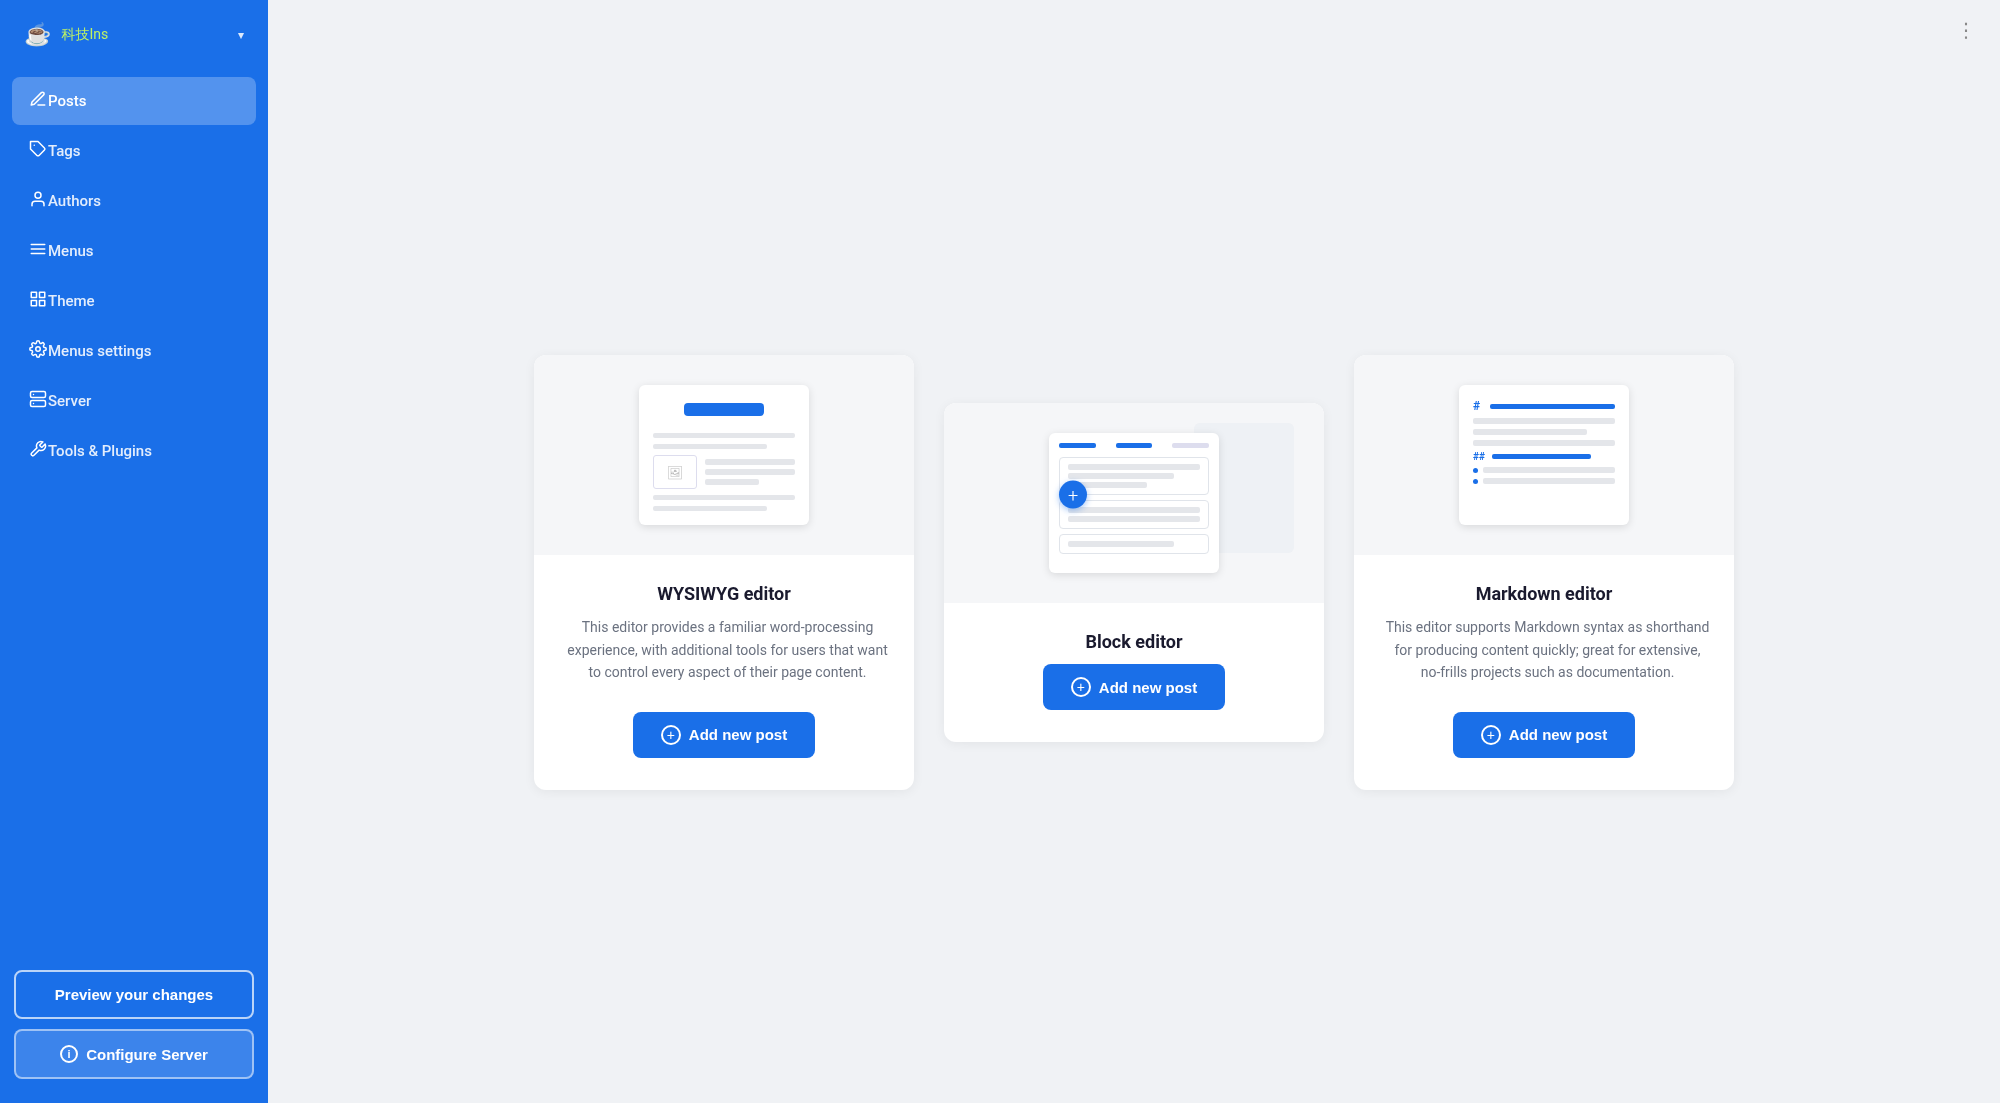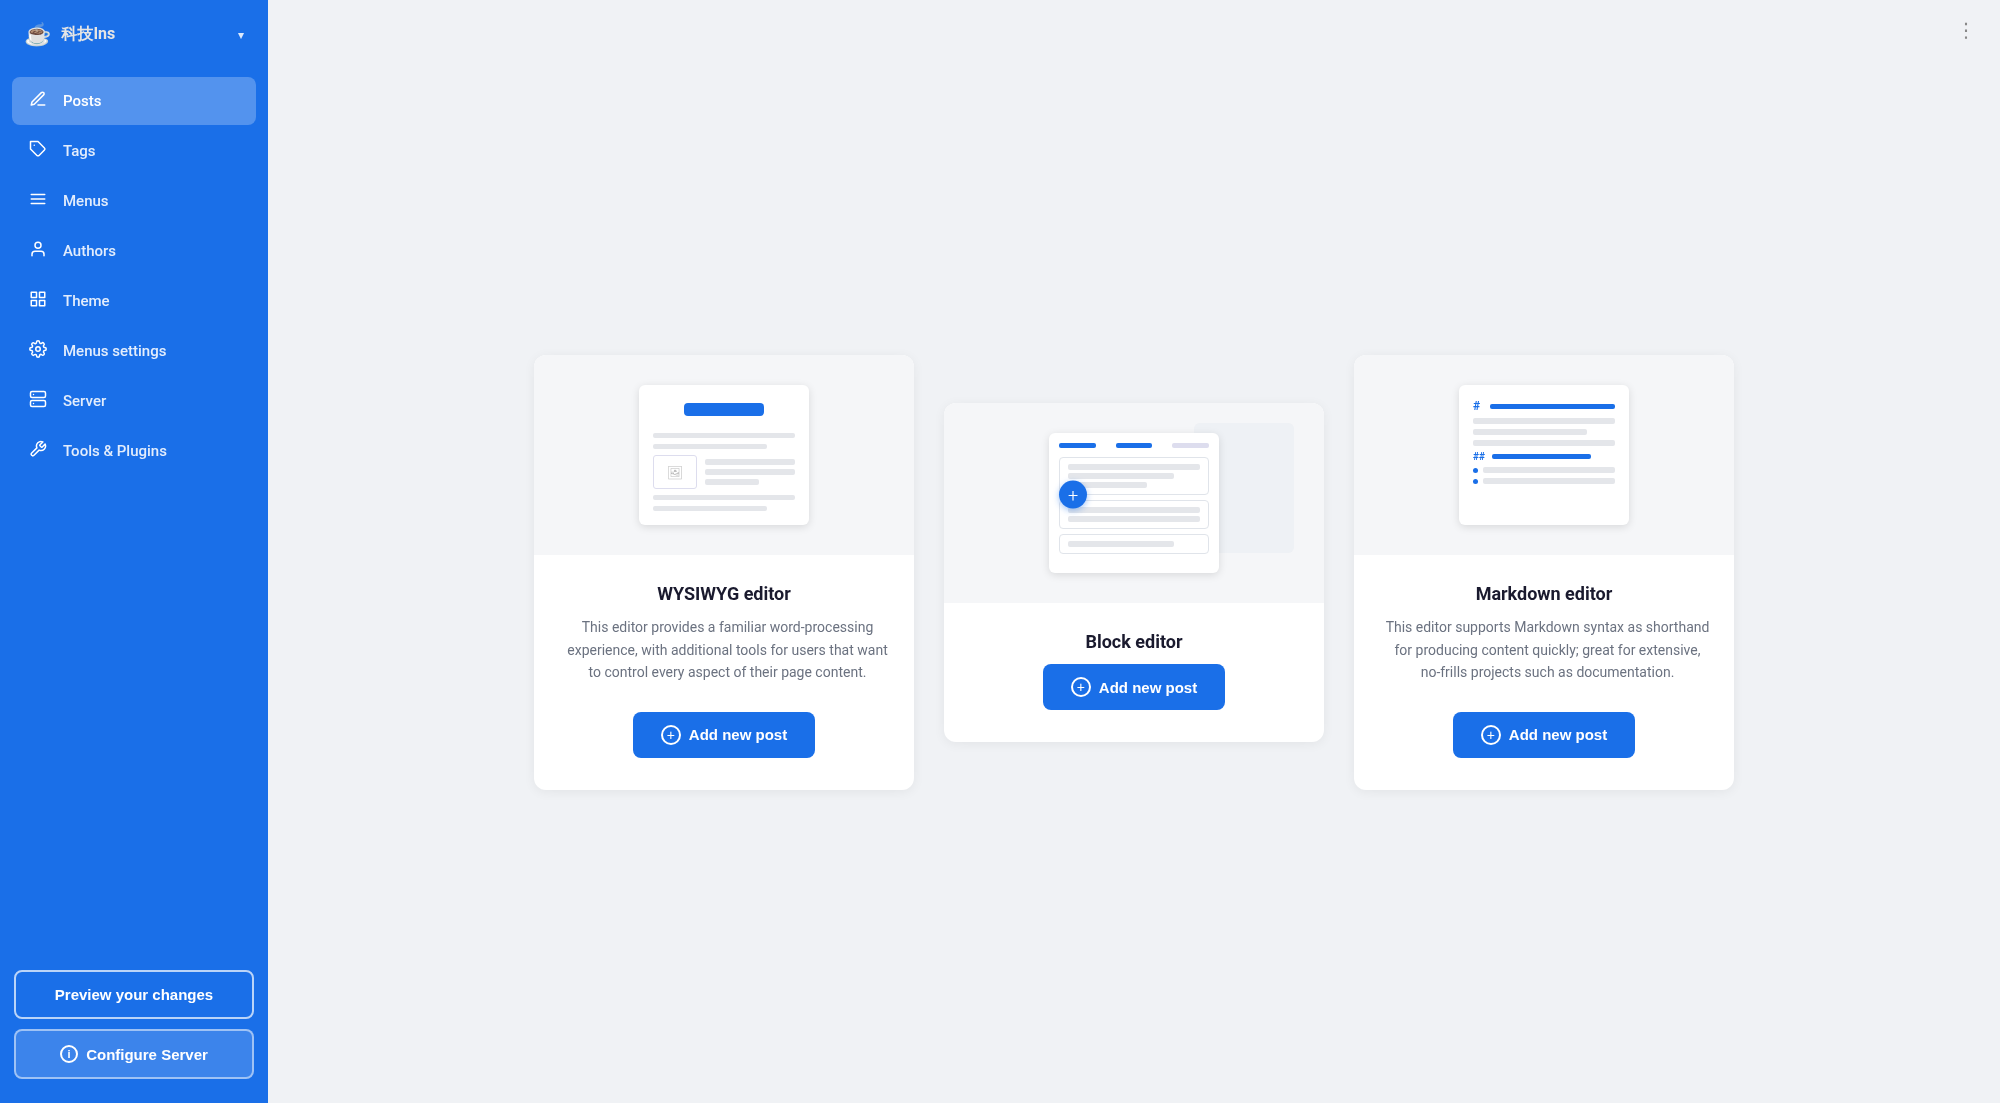--- a/index.html
+++ b/index.html
@@ -28,44 +28,44 @@
       padding: 22px 24px;
       gap: 10px;
     }
 
     .sidebar-logo-icon {
       color: white;
       font-size: 22px;
     }
 
     .sidebar-title {
-      font-size: 16px;
-      font-weight: 700;
-      color: #e5e5e5;
+      font-size: 14px;
+      font-weight: 400;
+      color: #bef264;
       flex: 1;
     }
 
     .sidebar-dropdown-icon {
       color: white;
       font-size: 12px;
       opacity: 0.85;
     }
 
     .sidebar-nav {
       flex: 1;
       padding: 8px 12px;
       display: flex;
       flex-direction: column;
       gap: 2px;
     }
 
     .sidebar-item {
       display: flex;
       align-items: center;
-      gap: 15px;
+      gap: 0;
       padding: 13px 16px;
       border-radius: 8px;
       cursor: pointer;
       font-size: 15px;
       font-weight: 500;
       color: rgba(255,255,255,0.88);
       transition: background 0.15s;
     }
 
     .sidebar-item.active {
@@ -436,36 +436,36 @@
             <path d="M20.59 13.41l-7.17 7.17a2 2 0 01-2.83 0L2 12V2h10l8.59 8.59a2 2 0 010 2.82z"></path>
             <line x1="7" y1="7" x2="7.01" y2="7"></line>
           </svg>
       </span>
       <span>Tags</span>
     </div>
 
     <div class="sidebar-item">
       <span class="sidebar-item-icon">
         <svg width="18" height="18" viewBox="0 0 24 24" fill="none" stroke="white" stroke-width="2" stroke-linecap="round" stroke-linejoin="round">
+            <path d="M20 21v-2a4 4 0 00-4-4H8a4 4 0 00-4 4v2"></path>
+            <circle cx="12" cy="7" r="4"></circle>
+          </svg>
+      </span>
+      <span>Authors</span>
+    </div>
+
+    <div class="sidebar-item">
+      <span class="sidebar-item-icon">
+        <svg width="18" height="18" viewBox="0 0 24 24" fill="none" stroke="white" stroke-width="2" stroke-linecap="round" stroke-linejoin="round">
             <line x1="3" y1="6" x2="21" y2="6"></line>
             <line x1="3" y1="12" x2="21" y2="12"></line>
             <line x1="3" y1="18" x2="21" y2="18"></line>
           </svg>
       </span>
       <span>Menus</span>
-    </div>
-
-    <div class="sidebar-item">
-      <span class="sidebar-item-icon">
-        <svg width="18" height="18" viewBox="0 0 24 24" fill="none" stroke="white" stroke-width="2" stroke-linecap="round" stroke-linejoin="round">
-            <path d="M20 21v-2a4 4 0 00-4-4H8a4 4 0 00-4 4v2"></path>
-            <circle cx="12" cy="7" r="4"></circle>
-          </svg>
-      </span>
-      <span>Authors</span>
     </div>
 
     <div class="sidebar-item">
       <span class="sidebar-item-icon">
         <svg width="18" height="18" viewBox="0 0 24 24" fill="none" stroke="white" stroke-width="2" stroke-linecap="round" stroke-linejoin="round">
             <rect x="3" y="3" width="7" height="7"></rect>
             <rect x="14" y="3" width="7" height="7"></rect>
             <rect x="14" y="14" width="7" height="7"></rect>
             <rect x="3" y="14" width="7" height="7"></rect>
           </svg>

